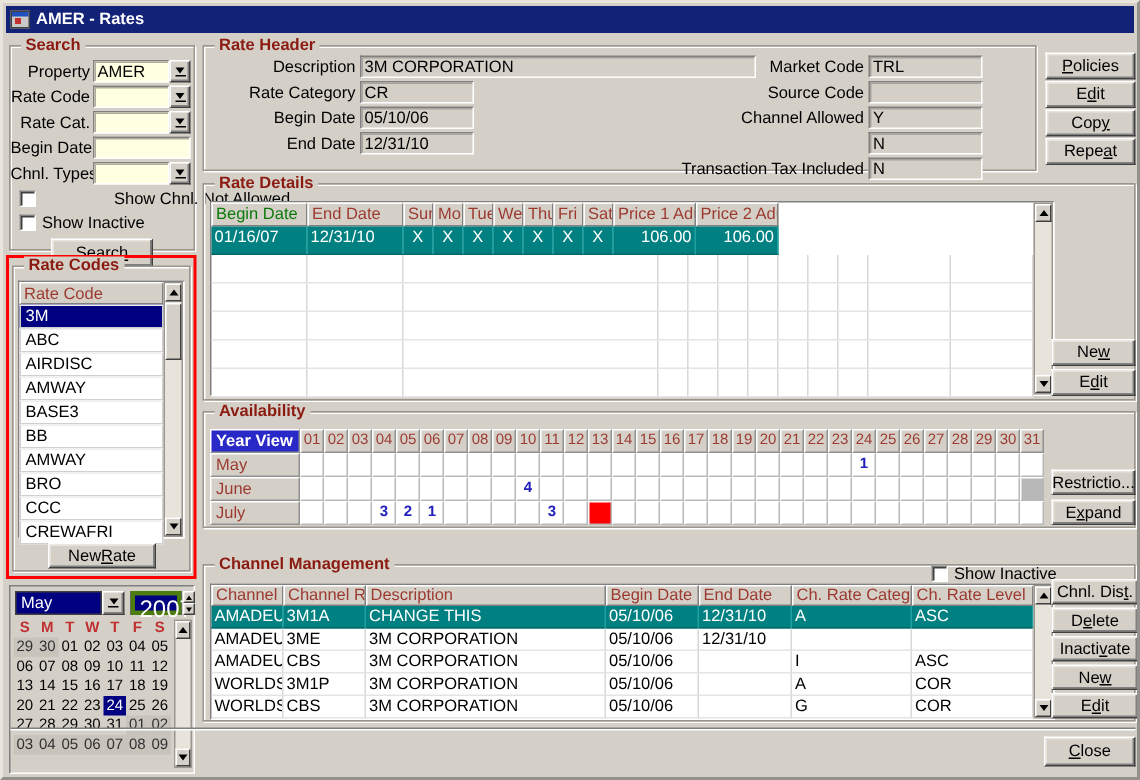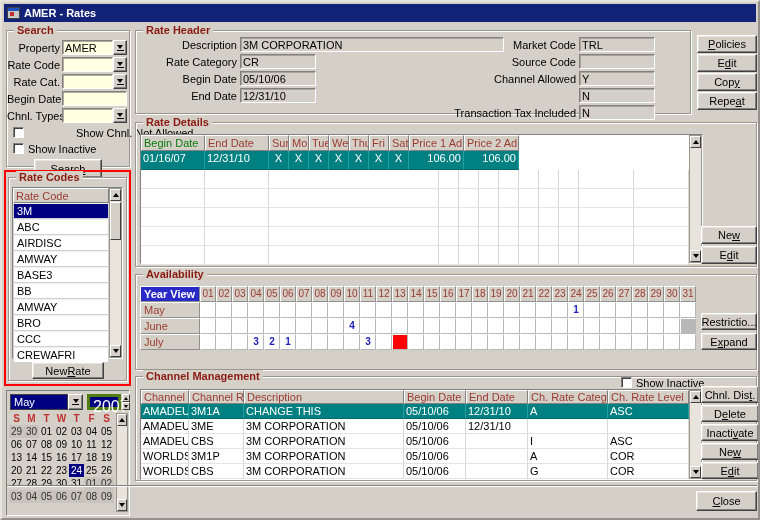--- a/index.html
+++ b/index.html
@@ -402,21 +402,21 @@
           </div>
         <div class="arrow" style="bottom:0;">
             <span class="tri-dn"></span>
           </div>
       </div>
     </div>
   </div>
   <div class="btn" style="left:699px; top:224px; width:56px; height:18px;">Ne<u>w</u></div>
   <div class="btn" style="left:699px; top:244px; width:56px; height:18px;">E<u>d</u>it</div>
 
-  <div class="group" style="left:133px; top:272px; width:622px; height:96px;padding-left:20px;">
+  <div class="group" style="left:133px; top:272px; width:622px; height:78px;padding-left:20px;">
     <span class="gtitle">Availability</span>
     <div id="av-grid" style="position:absolute; left:4px; top:11px;">
         <div class="trow">
           <div class="avcell avlabel yearview" style="width: 60px; height: 16px; line-height: 14px;">Year View</div>
           <div class="avcell avhead" style="width: 16px; height: 16px; line-height: 14px;">01</div>
           <div class="avcell avhead" style="width: 16px; height: 16px; line-height: 14px;">02</div>
           <div class="avcell avhead" style="width: 16px; height: 16px; line-height: 14px;">03</div>
           <div class="avcell avhead" style="width: 16px; height: 16px; line-height: 14px;">04</div>
           <div class="avcell avhead" style="width: 16px; height: 16px; line-height: 14px;">05</div>
           <div class="avcell avhead" style="width: 16px; height: 16px; line-height: 14px;">06</div>

